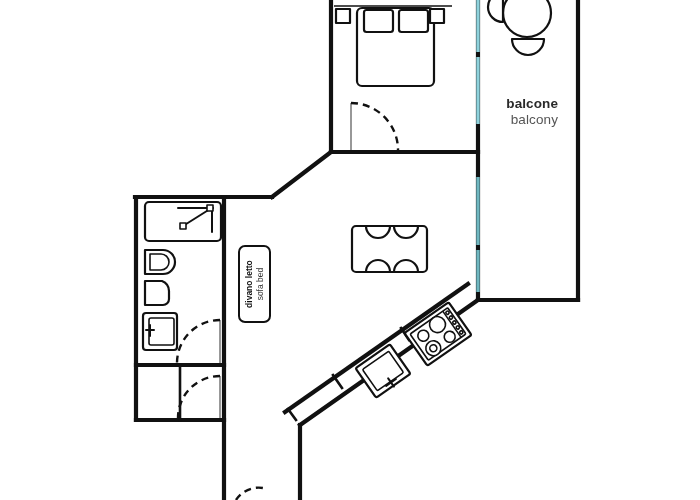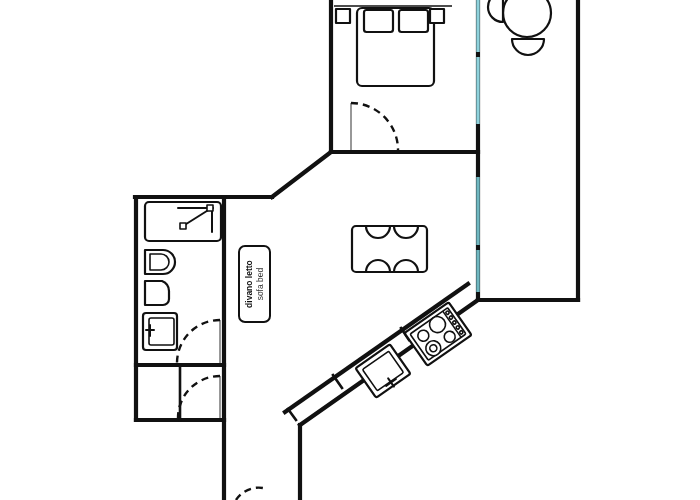--- a/index.html
+++ b/index.html
@@ -240,20 +240,22 @@
       </g>
     </g>
 
     <g>
       <path class="door-arc" d="M 236 500 A 27 27 0 0 1 263 488"></path>
     </g>
 
   </svg>
 
   <div class="room-label" style="left: 452px; top: 96px; width: 106px;">
+    <div class="label-it">balcone</div>
+    <div class="label-en">balcony</div>
   </div>
 
   <div class="sofabed-box" style="left: 238px; top: 245px; width: 33px; height: 78px;">
     <div class="sofabed-text">
       <span class="sofabed-it">divano letto</span><br>
       <span class="sofabed-en">sofa bed</span>
     </div>
   </div>
 
 </div>

